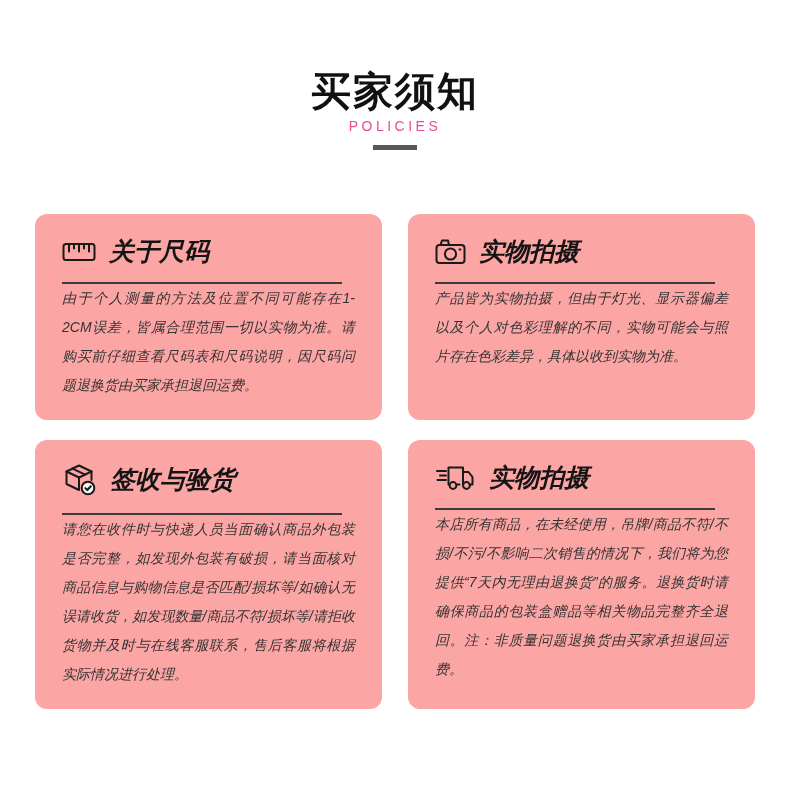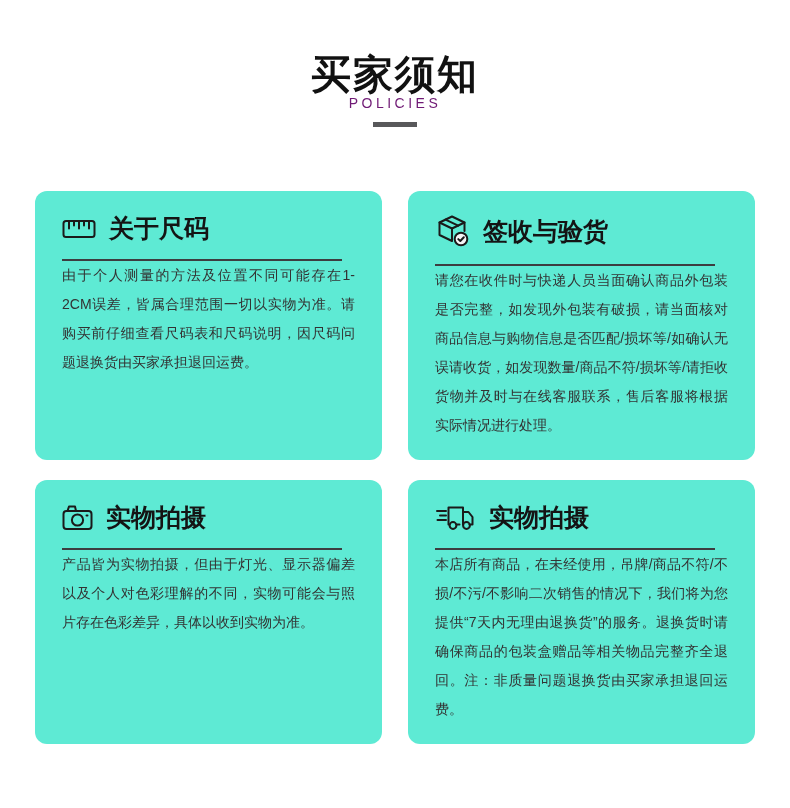--- a/index.html
+++ b/index.html
@@ -3,56 +3,57 @@
 <meta charset="utf-8">
 <style>
   * { margin: 0; padding: 0; box-sizing: border-box; }
   html, body { width: 790px; background: #ffffff; }
   body {
     height: 808px;
     overflow: hidden;
     font-family: "Liberation Sans", "DejaVu Sans", sans-serif;
     color: #111;
   }
-  .page { padding: 54px 35px 0; }
+  .page { padding: 71px 35px 0; }
 
   
   .title-block { text-align: center; }
   .page-title {
     font-size: 40px;
     font-weight: 600;
     letter-spacing: 2px;
     color: #111111;
     line-height: 1;
   }
   .page-subtitle {
-    margin-top: 2px;
+    margin-top: 8px;
     font-size: 14px;
     letter-spacing: 3.5px;
-    color: #701a75;
+    color: #ec4899;
     line-height: 1;
   }
   .accent-bar {
     width: 44px;
     height: 5px;
     background: #58585a;
     margin: 12px auto 0;
   }
 
   
   .grid {
     margin-top: 64px;
     display: grid;
     grid-template-columns: 1fr 1fr;
     gap: 20px 26px;
   }
   .card {
-    background: #5eead4;
+    background: #fca5a5;
     border-radius: 12px;
     padding: 24px 27px 20px;
+    font-style: italic;
   }
   .card-header {
     display: flex;
     align-items: center;
     gap: 13px;
     font-size: 25px;
     font-weight: 700;
     color: #141414;
     line-height: 1.1;
   }
@@ -94,46 +95,46 @@
           <line x1="27" y1="5" x2="27" y2="12.5"></line>
         </svg>
         <span>关于尺码</span>
       </div>
       <hr class="card-divider">
       <p class="card-body">由于个人测量的方法及位置不同可能存在1-2CM误差，皆属合理范围一切以实物为准。请购买前仔细查看尺码表和尺码说明，因尺码问题退换货由买家承担退回运费。</p>
     </div>
 
     <div class="card">
       <div class="card-header">
+        <svg class="ico" width="31" height="27" viewBox="0 0 31 27">
+          <path d="M5.5 7 L7 2.5 H13 L14 7"></path>
+          <rect x="1.5" y="7" width="28" height="18" rx="3"></rect>
+          <circle cx="15.5" cy="16" r="5.6"></circle>
+          <line x1="24.5" y1="11.5" x2="25.5" y2="11.5"></line>
+        </svg>
+        <span>实物拍摄</span>
+      </div>
+      <hr class="card-divider">
+      <p class="card-body">产品皆为实物拍摄，但由于灯光、显示器偏差以及个人对色彩理解的不同，实物可能会与照片存在色彩差异，具体以收到实物为准。</p>
+    </div>
+
+    <div class="card">
+      <div class="card-header">
         <svg class="ico" width="35" height="33" viewBox="0 0 35 33">
           <path d="M17 1.5 L29.5 7.5 L17 13.5 L4.5 7.5 Z"></path>
           <path d="M4.5 7.5 V20 L17 26 V13.5"></path>
           <path d="M29.5 7.5 V16"></path>
           <path d="M10.5 4.6 L23.2 10.6"></path>
           <circle cx="26" cy="24" r="6.3" fill="#f5f5f6"></circle>
           <path d="M23.3 24.1 L25.3 26 L28.8 22.3"></path>
         </svg>
         <span>签收与验货</span>
       </div>
       <hr class="card-divider">
       <p class="card-body">请您在收件时与快递人员当面确认商品外包装是否完整，如发现外包装有破损，请当面核对商品信息与购物信息是否匹配/损坏等/如确认无误请收货，如发现数量/商品不符/损坏等/请拒收货物并及时与在线客服联系，售后客服将根据实际情况进行处理。</p>
-    </div>
-
-    <div class="card">
-      <div class="card-header">
-        <svg class="ico" width="31" height="27" viewBox="0 0 31 27">
-          <path d="M5.5 7 L7 2.5 H13 L14 7"></path>
-          <rect x="1.5" y="7" width="28" height="18" rx="3"></rect>
-          <circle cx="15.5" cy="16" r="5.6"></circle>
-          <line x1="24.5" y1="11.5" x2="25.5" y2="11.5"></line>
-        </svg>
-        <span>实物拍摄</span>
-      </div>
-      <hr class="card-divider">
-      <p class="card-body">产品皆为实物拍摄，但由于灯光、显示器偏差以及个人对色彩理解的不同，实物可能会与照片存在色彩差异，具体以收到实物为准。</p>
     </div>
 
     <div class="card">
       <div class="card-header">
         <svg class="ico" width="41" height="28" viewBox="0 0 41 28">
           <line x1="2" y1="7" x2="11" y2="7"></line>
           <line x1="5" y1="11.5" x2="11" y2="11.5"></line>
           <line x1="2.5" y1="16" x2="11" y2="16"></line>
           <path d="M14 20.5 H13.5 V3.5 H28 V20.5"></path>
           <path d="M28 8 H33.5 L37.5 13 V20.5 H34.5"></path>

